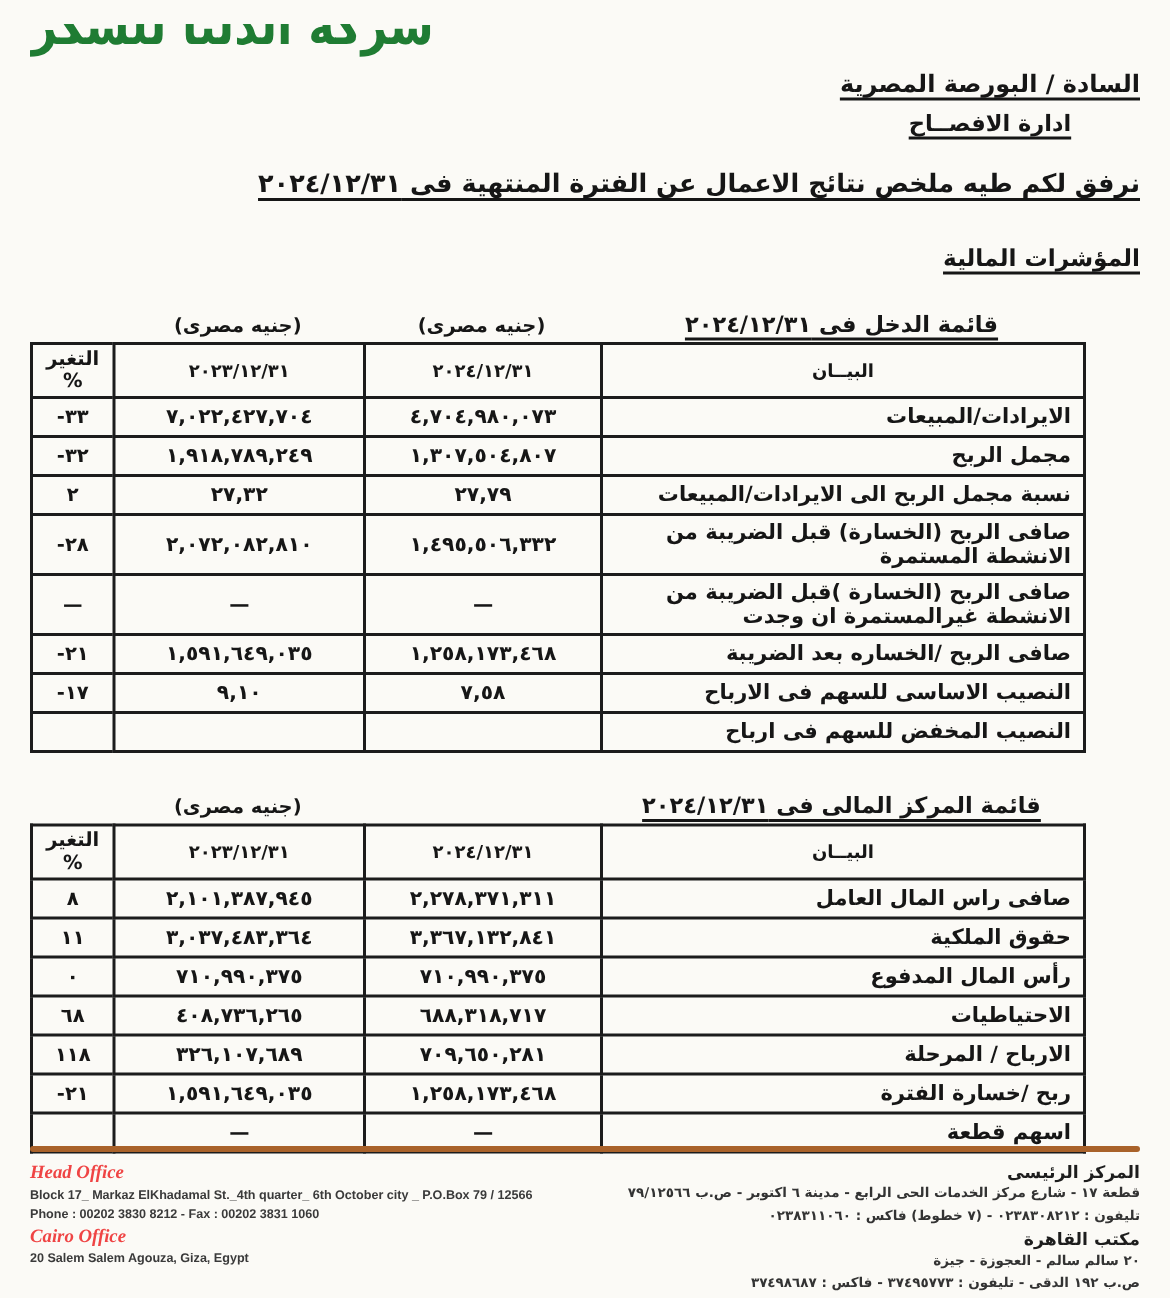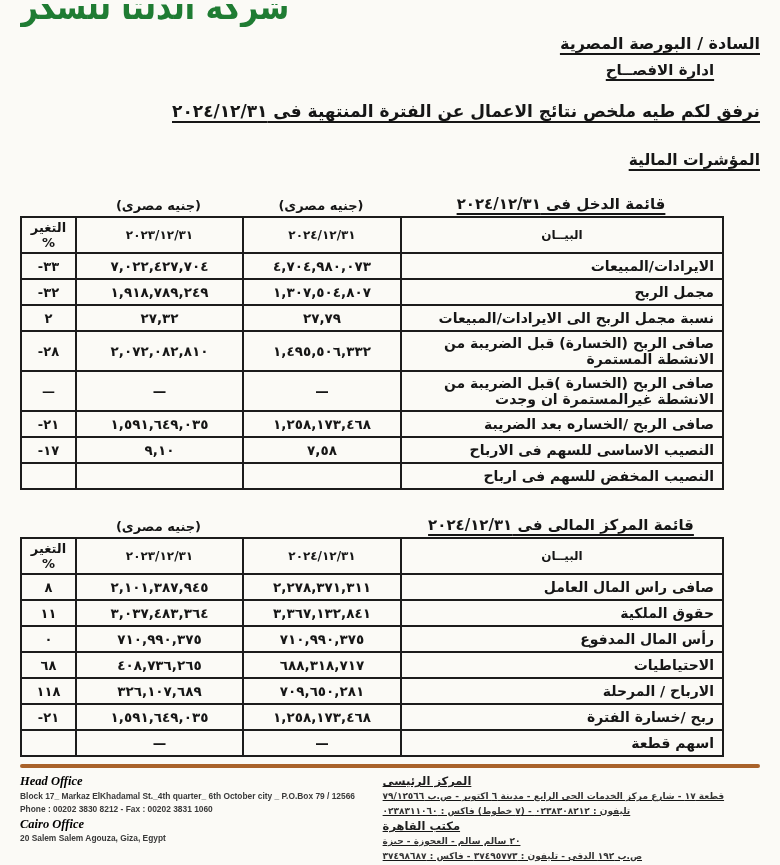--- a/index.html
+++ b/index.html
@@ -3,21 +3,21 @@
 <meta charset="utf-8">
 <style>
   * { margin:0; padding:0; box-sizing:border-box; }
   html,body { width:780px; height:865px; }
   body {
     background:#fbfaf6;
     font-family:"DejaVu Sans", sans-serif;
     color:#161616;
     overflow:hidden;
   }
-  .page { position:relative; width:780px; height:865px; padding:4px 20px; }
+  .page { position:relative; width:780px; height:865px; padding:16px 20px; }
 
   .u { text-decoration:underline; text-underline-offset:4px; text-decoration-thickness:1.5px; }
 
   
   .top { display:flex; justify-content:space-between; align-items:flex-start; }
   .logo { width:270px; overflow:hidden; height:46px; }
   .logo-script {
     color:#1f7c33; font-weight:bold; font-size:30px; line-height:1;
     margin-top:-12px; letter-spacing:1px; direction:rtl; text-align:center;
     transform:scaleY(1.15);
@@ -54,22 +54,22 @@
   table.fin th.h-chg { font-size:13px; }
   td.lbl { text-align:right; font-size:14px; padding:3px 8px 3px 4px; height:26px; }
   td.num { text-align:center; direction:ltr; font-size:13.5px; padding:2px 3px; height:26px; }
   td.chg { font-size:13px; }
 
   
   .footer { position:absolute; left:20px; right:20px; bottom:2px; }
   .footer-rule { height:4px; background:#a9622a; border-radius:2px; margin-bottom:5px; }
   .footer-cols { display:flex; justify-content:space-between; align-items:flex-start; }
   .f-left { width:46%; }
-  .f-right { width:51%; text-align:left;text-decoration:underline; }
-  .f-title-en { color:#000000; font-weight:bold; font-style:italic; font-size:12.5px;
+  .f-right { width:51%; text-align:right; }
+  .f-title-en { color:#ef4444; font-weight:bold; font-style:italic; font-size:12.5px;
                 font-family:"Liberation Serif", serif; line-height:1.3; }
   .f-line-en { font-size:8.4px; color:#3a3a3a; font-weight:bold; line-height:1.55;
                font-family:"Liberation Sans", sans-serif; }
   .f-title-ar { font-size:11.5px; font-weight:bold; color:#1d1d1d; line-height:1.4; }
   .f-line-ar { font-size:9px; font-weight:bold; color:#333; line-height:1.6; }
 </style>
 </head>
 <body>
 
 <div class="page">

